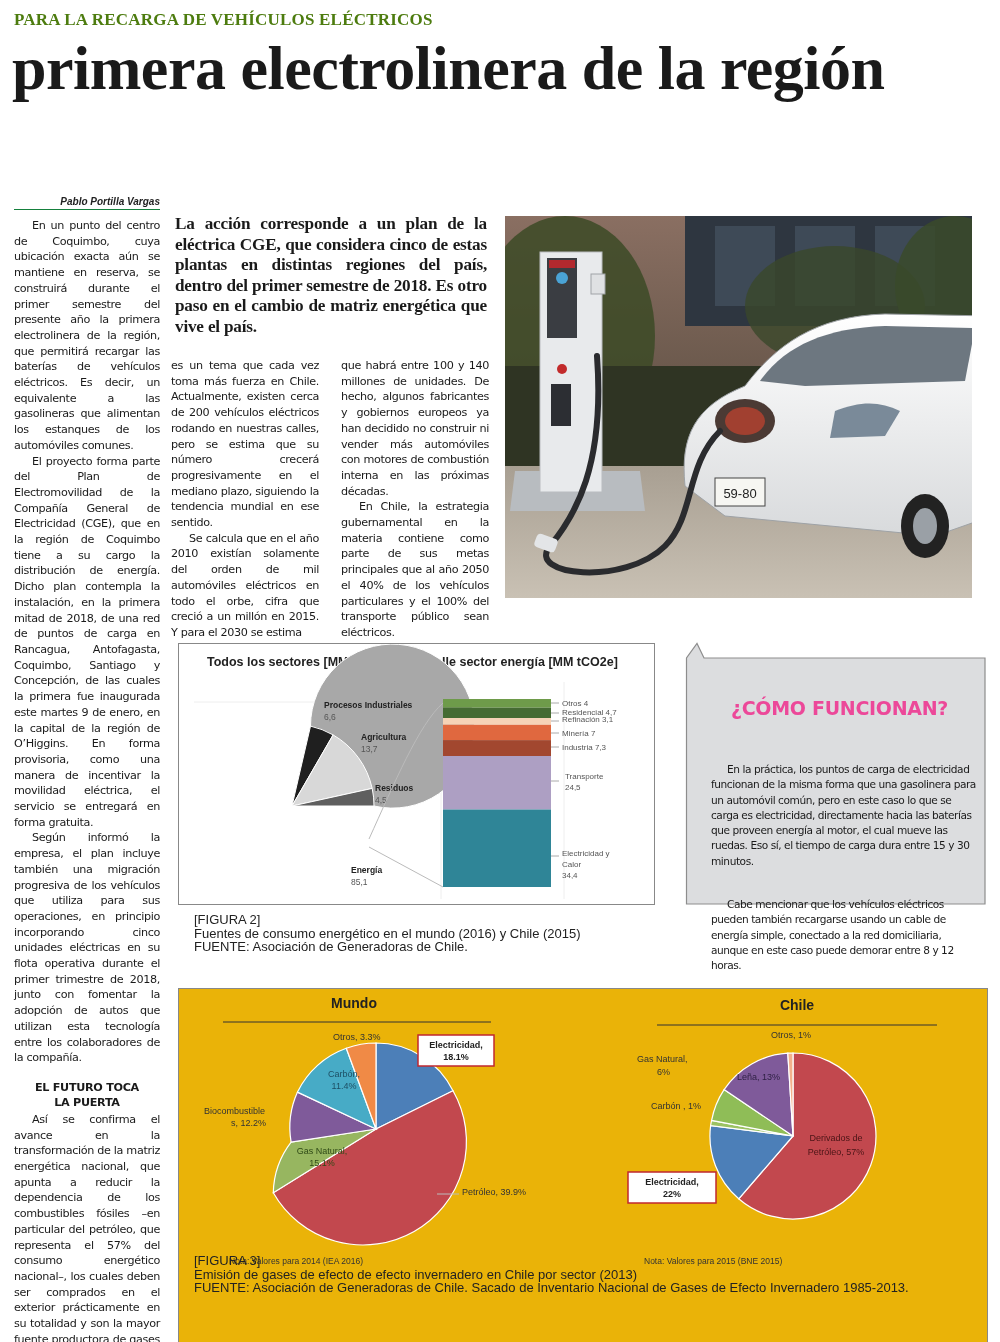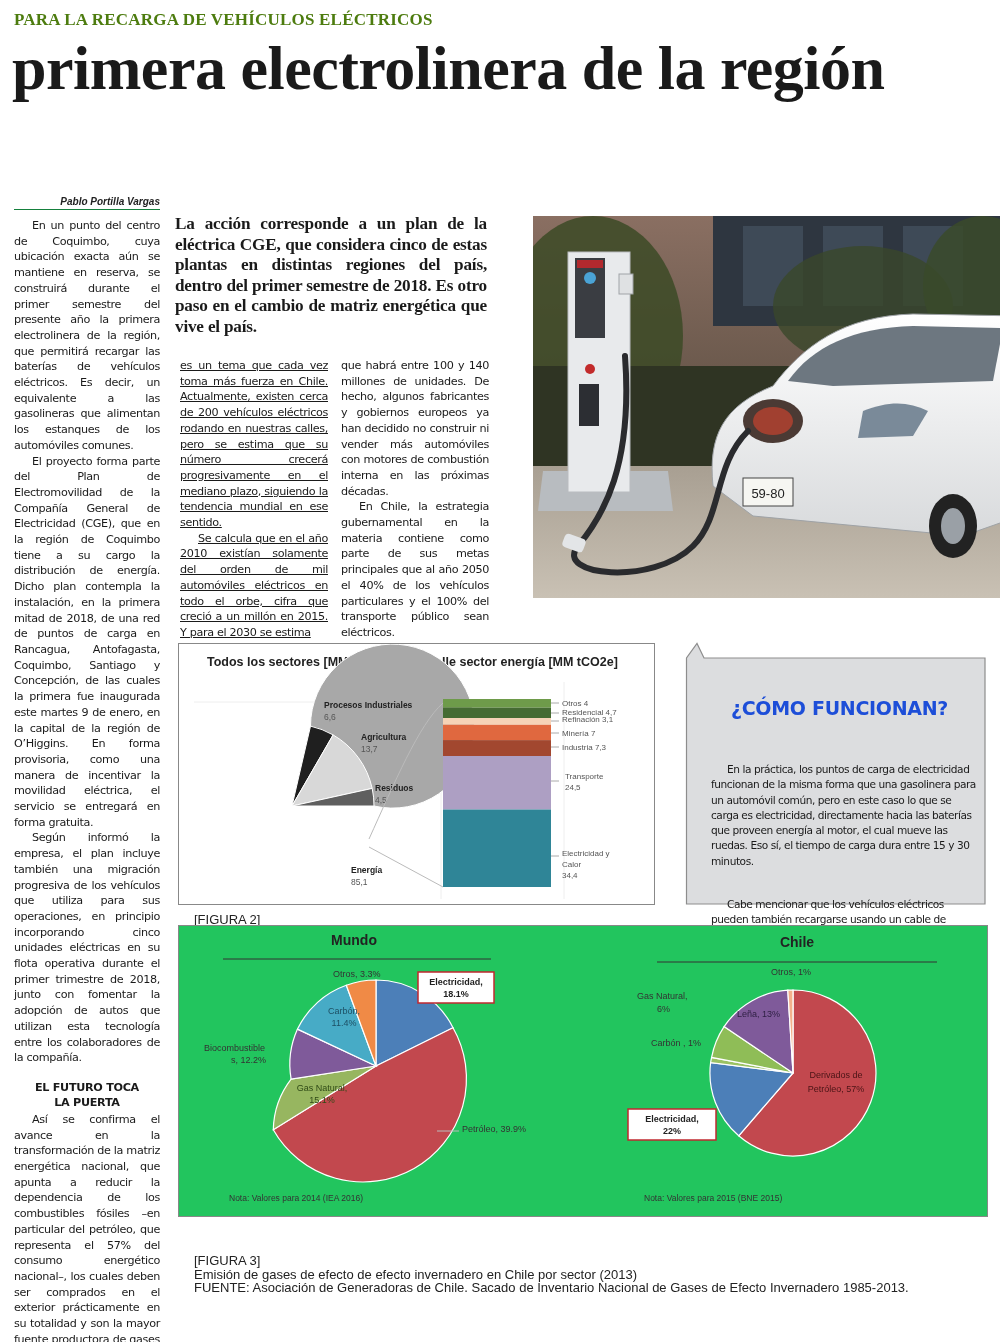--- a/index.html
+++ b/index.html
@@ -12,32 +12,32 @@
   .byline { position: absolute; left: 14px; top: 196px; width: 146px; text-align: right; font-style: italic; font-weight: bold; font-size: 10px; color: #222; padding-bottom: 2px; border-bottom: 1px solid #15803d; }
 
   .body-text { font-family: "DejaVu Sans", sans-serif; font-size: 11.2px; line-height: 15.7px; color: #1a1a1a; text-align: justify; letter-spacing: -0.35px; }
   .body-text p { text-indent: 18px; }
 
   .col-left { position: absolute; left: 14px; top: 218px; width: 146px; }
   .col-left .subhead { text-indent: 0; text-align: center; font-weight: bold; font-size: 11.2px; line-height: 15px; margin: 14px 0 2px 0; letter-spacing: -0.3px; }
 
   .lead { position: absolute; left: 175px; top: 214px; width: 312px; font-family: "Liberation Serif", serif; font-weight: bold; font-size: 17.2px; line-height: 20.6px; color: #1a1a1a; text-align: justify; letter-spacing: -0.2px; }
 
-  .col-mid1 { position: absolute; left: 180px; top: 358px; width: 148px; text-decoration: underline; }
+  .col-mid1 { position: absolute; left: 171px; top: 358px; width: 148px; }
   .col-mid2 { position: absolute; left: 341px; top: 358px; width: 148px; }
 
-  .photo { position: absolute; left: 505px; top: 216px; width: 467px; height: 382px; overflow: hidden; background: #5b4a3a; margin-left: 28px; }
+  .photo { position: absolute; left: 505px; top: 216px; width: 467px; height: 382px; overflow: hidden; background: #5b4a3a; }
 
   .fig2 { position: absolute; left: 178px; top: 643px; width: 477px; height: 262px; border: 1px solid #888; background: #fff; }
   .fig-caption { position: absolute; left: 194px; font-size: 13px; line-height: 13.5px; color: #222; }
-  .fig3 { position: absolute; left: 178px; top: 925px; width: 810px; height: 292px; border: 1px solid #888; background: #22c55e; }
+  .fig3 { position: absolute; left: 178px; top: 988px; width: 810px; height: 355px; border: 1px solid #888; background: #eab308; }
 
   .sidebar-box { position: absolute; left: 685px; top: 642px; width: 310px; height: 265px; }
   .sidebar-box svg { position: absolute; left: 0; top: 0; }
-  .sidebar-title { position: absolute; left: 46px; top: 55px; font-family: "DejaVu Sans", sans-serif; font-weight: bold; font-size: 19px; color: #1d4ed8; letter-spacing: -0.3px; }
+  .sidebar-title { position: absolute; left: 46px; top: 55px; font-family: "DejaVu Sans", sans-serif; font-weight: bold; font-size: 19px; color: #ec4899; letter-spacing: -0.3px; }
   .sidebar-text { position: absolute; left: 26px; top: 92px; width: 270px; font-family: "DejaVu Sans", sans-serif; font-size: 10.6px; line-height: 15.3px; color: #1a1a1a; letter-spacing: -0.45px; }
   .sidebar-text p { text-indent: 16px; margin-top: 28px; }
 
   svg text { font-family: "Liberation Sans", sans-serif; }
 </style>
 </head>
 <body>
 
 <div class="kicker">PARA LA RECARGA DE VEHÍCULOS ELÉCTRICOS</div>
 <div class="headline">

